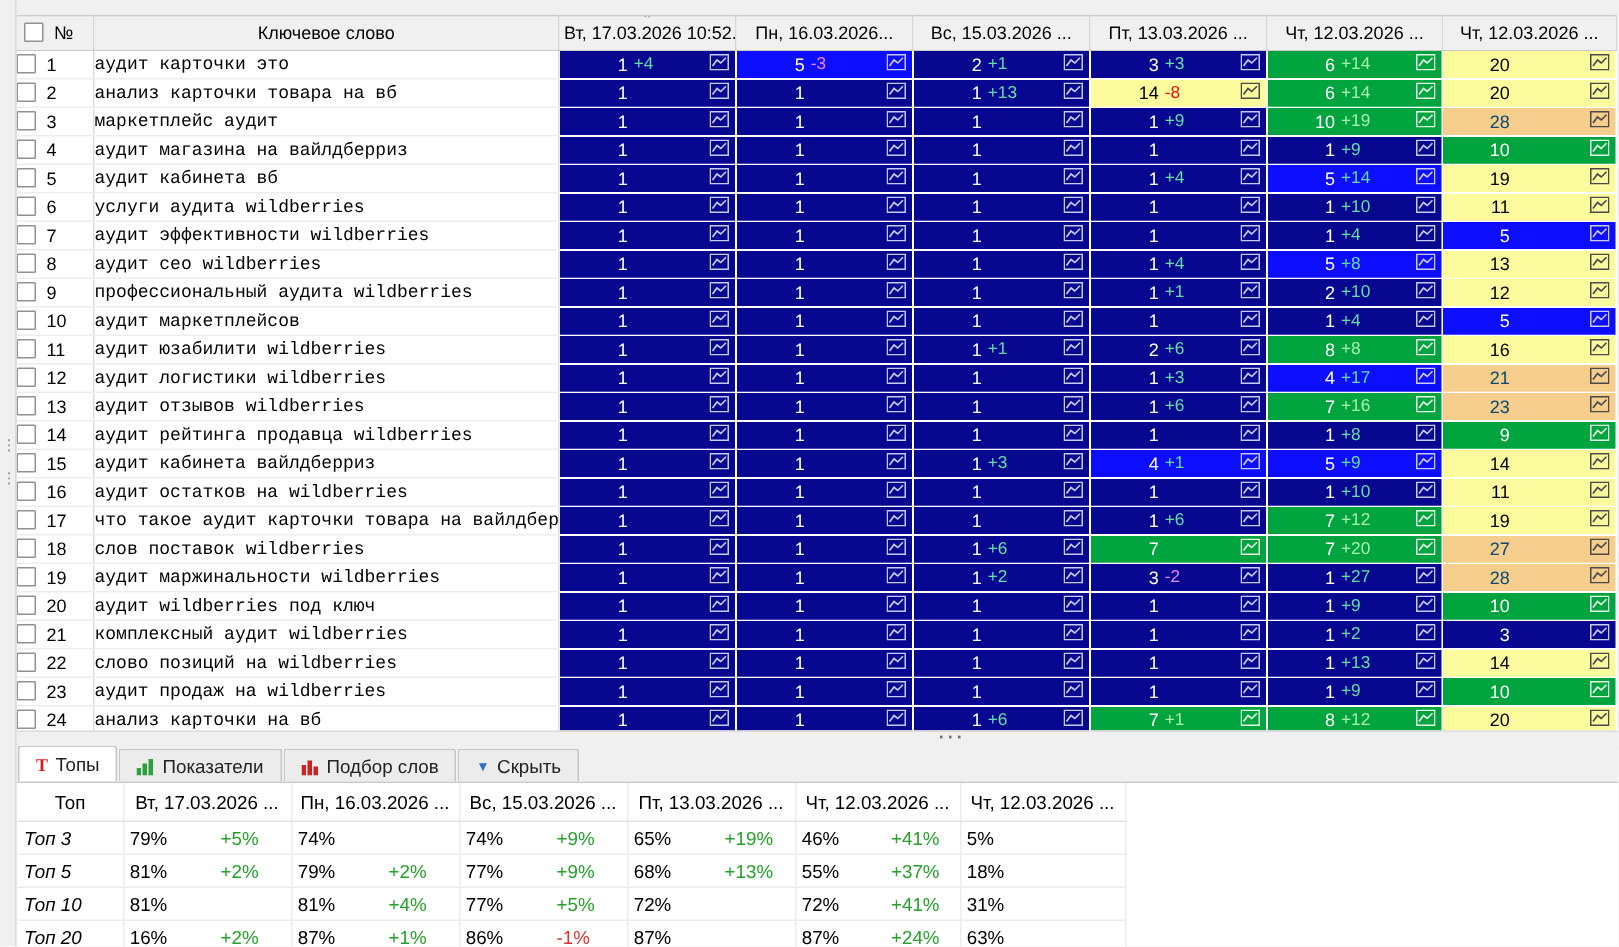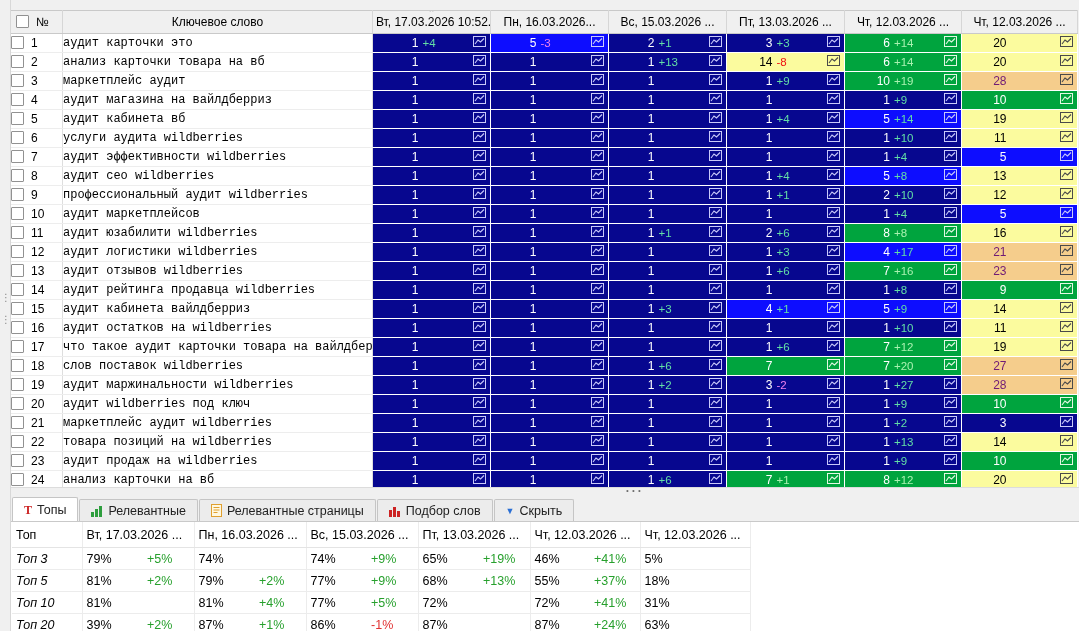--- a/index.html
+++ b/index.html
@@ -23,21 +23,21 @@
   .sort-caret{position:absolute;top:-3px;left:0;right:0;text-align:center;font-size:9px;color:#555;}
   table.kw td{height:18px;line-height:18px;padding:0;white-space:nowrap;overflow:hidden;}
   td.c-num{background:#fff;border-bottom:1px solid #ededed;border-right:1px solid #dedede;padding-left:5px;}
   td.c-kw{background:#fff;border-bottom:1px solid #ededed;border-right:1px solid #dedede;padding-left:6px;font-family:Liberation Mono, monospace;}
   .cbx{display:inline-block;width:11px;height:11px;border:1px solid #919191;background:#fff;margin-right:7px;vertical-align:-2px;border-radius:1px;}
   td.c-pos{border-right:1px solid #fff;border-bottom:1px solid rgba(255,255,255,.55);}
   .bg-n{background:#07078F;color:#fff;}
   .bg-b{background:#0D0DFF;color:#fff;}
   .bg-g{background:#00A43E;color:#fff;}
   .bg-y{background:#FBFB9E;color:#000;}
-  .bg-o{background:#F5CD8C;color:#701a75;}
+  .bg-o{background:#F5CD8C;color:#0c4a6e;}
   .cellflex{display:flex;align-items:center;height:100%;}
   .cv{flex:1;text-align:right;}
   .cd{flex:1;text-align:left;padding-left:4px;font-size:11.5px;}
   .bg-n .cd.pos,.bg-b .cd.pos{color:#63DFA6;}
   .bg-g .cd.pos{color:#A9F2B1;}
   .bg-n .cd.neg,.bg-b .cd.neg{color:#EE82EE;}
   .bg-y .cd.neg,.bg-o .cd.neg{color:#F01010;}
   .bg-y .cd.pos,.bg-o .cd.pos{color:#1FA02E;}
   .ci{flex:0 0 22px;text-align:center;cursor:pointer;}
   .bg-n .ci,.bg-b .ci{color:#C9C9FA;}
@@ -49,21 +49,21 @@
   
   #bottom-area{position:absolute;left:0;top:498px;width:1079px;height:133px;background:#f0f0f0;}
   #tabbar{height:23px;padding-left:12px;display:flex;align-items:flex-end;}
   .tab{display:flex;align-items:center;gap:5px;height:21px;padding:0 11px;border:1px solid #c5c5c5;border-bottom:none;background:#ececec;font-size:12.5px;margin-right:1px;border-radius:2px 2px 0 0;cursor:pointer;color:#222;}
   .tab.active{background:#fff;height:23px;font-weight:normal;}
   .tb-ic{font-weight:bold;font-size:12px;line-height:12px;}
   .tb-ic.tops{color:#CC2222;font-family:"Liberation Serif","DejaVu Serif",serif;}
   .tb-ic.hide{color:#2A6FD4;font-size:9px;}
   #panel-body{position:absolute;left:0;top:23px;width:1079px;height:110px;background:#fff;border-top:1px solid #c9c9c9;}
   table.tops{border-collapse:collapse;table-layout:fixed;margin-left:12px;font-size:12.5px;}
-  table.tops th{font-weight:normal;text-align:left;height:25px;padding:0 4px;border-bottom:1px solid #e4e4e4;border-right:1px solid #ececec;white-space:nowrap;overflow:hidden;}
+  table.tops th{font-weight:normal;text-align:center;height:25px;padding:0 4px;border-bottom:1px solid #e4e4e4;border-right:1px solid #ececec;white-space:nowrap;overflow:hidden;}
   table.tops td{height:21px;padding:0 4px;border-bottom:1px solid #ececec;border-right:1px solid #ececec;white-space:nowrap;overflow:hidden;}
   table.tops td.lab{text-align:left;font-style:italic;}
   .tflex{display:flex;align-items:center;}
   .tv{flex:0 0 52%;text-align:left;}
   .td{flex:1;text-align:left;padding-left:7px;}
   .td.pos{color:#27A02D;}
   .td.neg{color:#E03131;}
 </style>
 </head>
 <body>
@@ -605,21 +605,21 @@
               <span class="cd pos"></span>
               <span class="ci"><svg width="13" height="11" viewBox="0 0 13 11">
                   <rect x="0.5" y="0.5" width="12" height="10" fill="none" stroke="currentColor"></rect>
                   <polyline points="2,8 5,4 7.5,6 11,2.5" fill="none" stroke="currentColor" stroke-width="1.1"></polyline>
                 </svg></span>
             </div>
           </td>
         </tr>
         <tr>
           <td class="c-num"><span class="cbx"></span>9</td>
-          <td class="c-kw">профессиональный аудит wildberries</td>
+          <td class="c-kw">профессиональный аудита wildberries</td>
           <td class="c-pos bg-n">
             <div class="cellflex">
               <span class="cv">1</span>
               <span class="cd pos"></span>
               <span class="ci"><svg width="13" height="11" viewBox="0 0 13 11">
                   <rect x="0.5" y="0.5" width="12" height="10" fill="none" stroke="currentColor"></rect>
                   <polyline points="2,8 5,4 7.5,6 11,2.5" fill="none" stroke="currentColor" stroke-width="1.1"></polyline>
                 </svg></span>
             </div>
           </td>
@@ -1373,21 +1373,21 @@
               <span class="cd pos"></span>
               <span class="ci"><svg width="13" height="11" viewBox="0 0 13 11">
                   <rect x="0.5" y="0.5" width="12" height="10" fill="none" stroke="currentColor"></rect>
                   <polyline points="2,8 5,4 7.5,6 11,2.5" fill="none" stroke="currentColor" stroke-width="1.1"></polyline>
                 </svg></span>
             </div>
           </td>
         </tr>
         <tr>
           <td class="c-num"><span class="cbx"></span>21</td>
-          <td class="c-kw">маркетплейс аудит wildberries</td>
+          <td class="c-kw">комплексный аудит wildberries</td>
           <td class="c-pos bg-n">
             <div class="cellflex">
               <span class="cv">1</span>
               <span class="cd pos"></span>
               <span class="ci"><svg width="13" height="11" viewBox="0 0 13 11">
                   <rect x="0.5" y="0.5" width="12" height="10" fill="none" stroke="currentColor"></rect>
                   <polyline points="2,8 5,4 7.5,6 11,2.5" fill="none" stroke="currentColor" stroke-width="1.1"></polyline>
                 </svg></span>
             </div>
           </td>
@@ -1437,21 +1437,21 @@
               <span class="cd pos"></span>
               <span class="ci"><svg width="13" height="11" viewBox="0 0 13 11">
                   <rect x="0.5" y="0.5" width="12" height="10" fill="none" stroke="currentColor"></rect>
                   <polyline points="2,8 5,4 7.5,6 11,2.5" fill="none" stroke="currentColor" stroke-width="1.1"></polyline>
                 </svg></span>
             </div>
           </td>
         </tr>
         <tr>
           <td class="c-num"><span class="cbx"></span>22</td>
-          <td class="c-kw">товара позиций на wildberries</td>
+          <td class="c-kw">слово позиций на wildberries</td>
           <td class="c-pos bg-n">
             <div class="cellflex">
               <span class="cv">1</span>
               <span class="cd pos"></span>
               <span class="ci"><svg width="13" height="11" viewBox="0 0 13 11">
                   <rect x="0.5" y="0.5" width="12" height="10" fill="none" stroke="currentColor"></rect>
                   <polyline points="2,8 5,4 7.5,6 11,2.5" fill="none" stroke="currentColor" stroke-width="1.1"></polyline>
                 </svg></span>
             </div>
           </td>
@@ -1647,30 +1647,21 @@
       <div class="tab active">
         <span class="tb-ic tops">T</span>
         <span>Топы</span>
       </div>
       <div class="tab">
         <svg width="12" height="12" viewBox="0 0 12 12">
           <rect x="0" y="7" width="3" height="5" fill="#2E9E3E"></rect>
           <rect x="4" y="4" width="3" height="8" fill="#2E9E3E"></rect>
           <rect x="8" y="1" width="3" height="11" fill="#2E9E3E"></rect>
         </svg>
-        <span>Релевантные</span>
-      </div>
-      <div class="tab">
-        <svg width="11" height="13" viewBox="0 0 11 13">
-          <rect x="0.5" y="0.5" width="10" height="12" fill="#fff8e0" stroke="#E0A030"></rect>
-          <line x1="2.5" y1="3.5" x2="8.5" y2="3.5" stroke="#E0A030"></line>
-          <line x1="2.5" y1="6" x2="8.5" y2="6" stroke="#E0A030"></line>
-          <line x1="2.5" y1="8.5" x2="6.5" y2="8.5" stroke="#E0A030"></line>
-        </svg>
-        <span>Релевантные страницы</span>
+        <span>Показатели</span>
       </div>
       <div class="tab">
         <svg width="12" height="12" viewBox="0 0 12 12">
           <rect x="0" y="5" width="3" height="7" fill="#CC2222"></rect>
           <rect x="4" y="2" width="3" height="10" fill="#CC2222"></rect>
           <rect x="8" y="6" width="3" height="6" fill="#CC2222"></rect>
         </svg>
         <span>Подбор слов</span>
       </div>
       <div class="tab">
@@ -1815,21 +1806,21 @@
               <div class="tflex">
                 <span class="tv">31%</span>
                 <span class="td pos"></span>
               </div>
             </td>
           </tr>
           <tr>
             <td class="lab">Топ 20</td>
             <td>
               <div class="tflex">
-                <span class="tv">39%</span>
+                <span class="tv">16%</span>
                 <span class="td pos">+2%</span>
               </div>
             </td>
             <td>
               <div class="tflex">
                 <span class="tv">87%</span>
                 <span class="td pos">+1%</span>
               </div>
             </td>
             <td>

